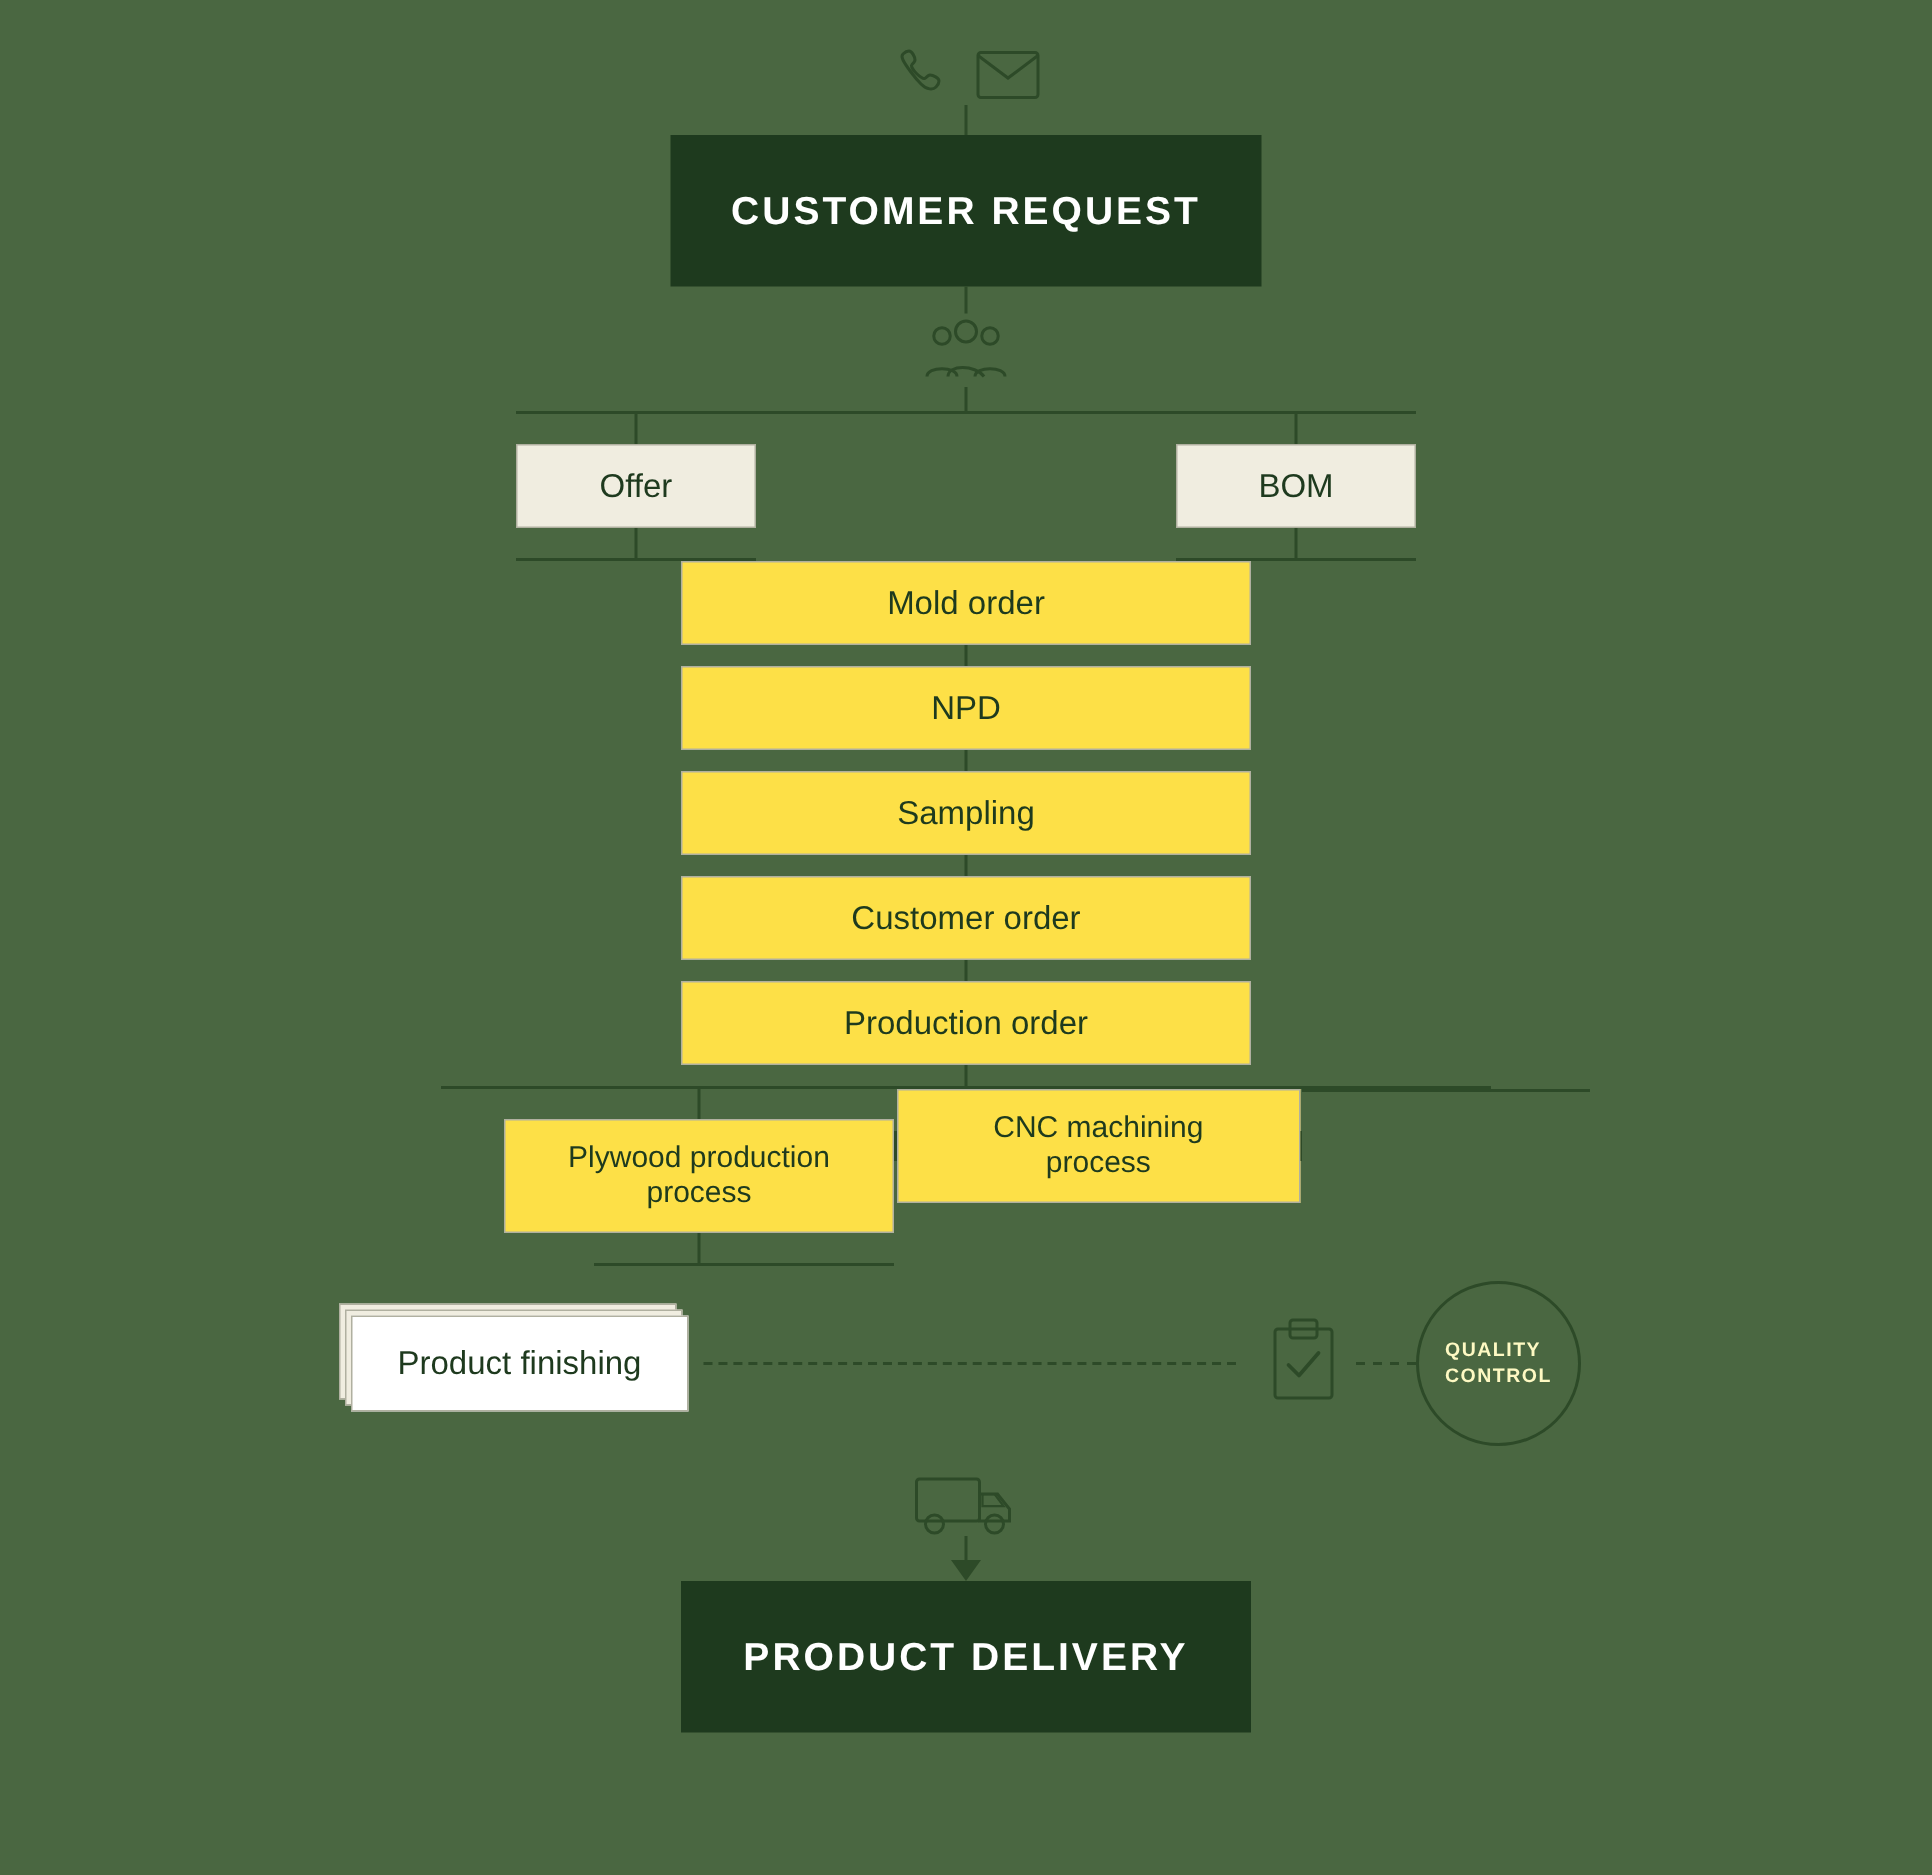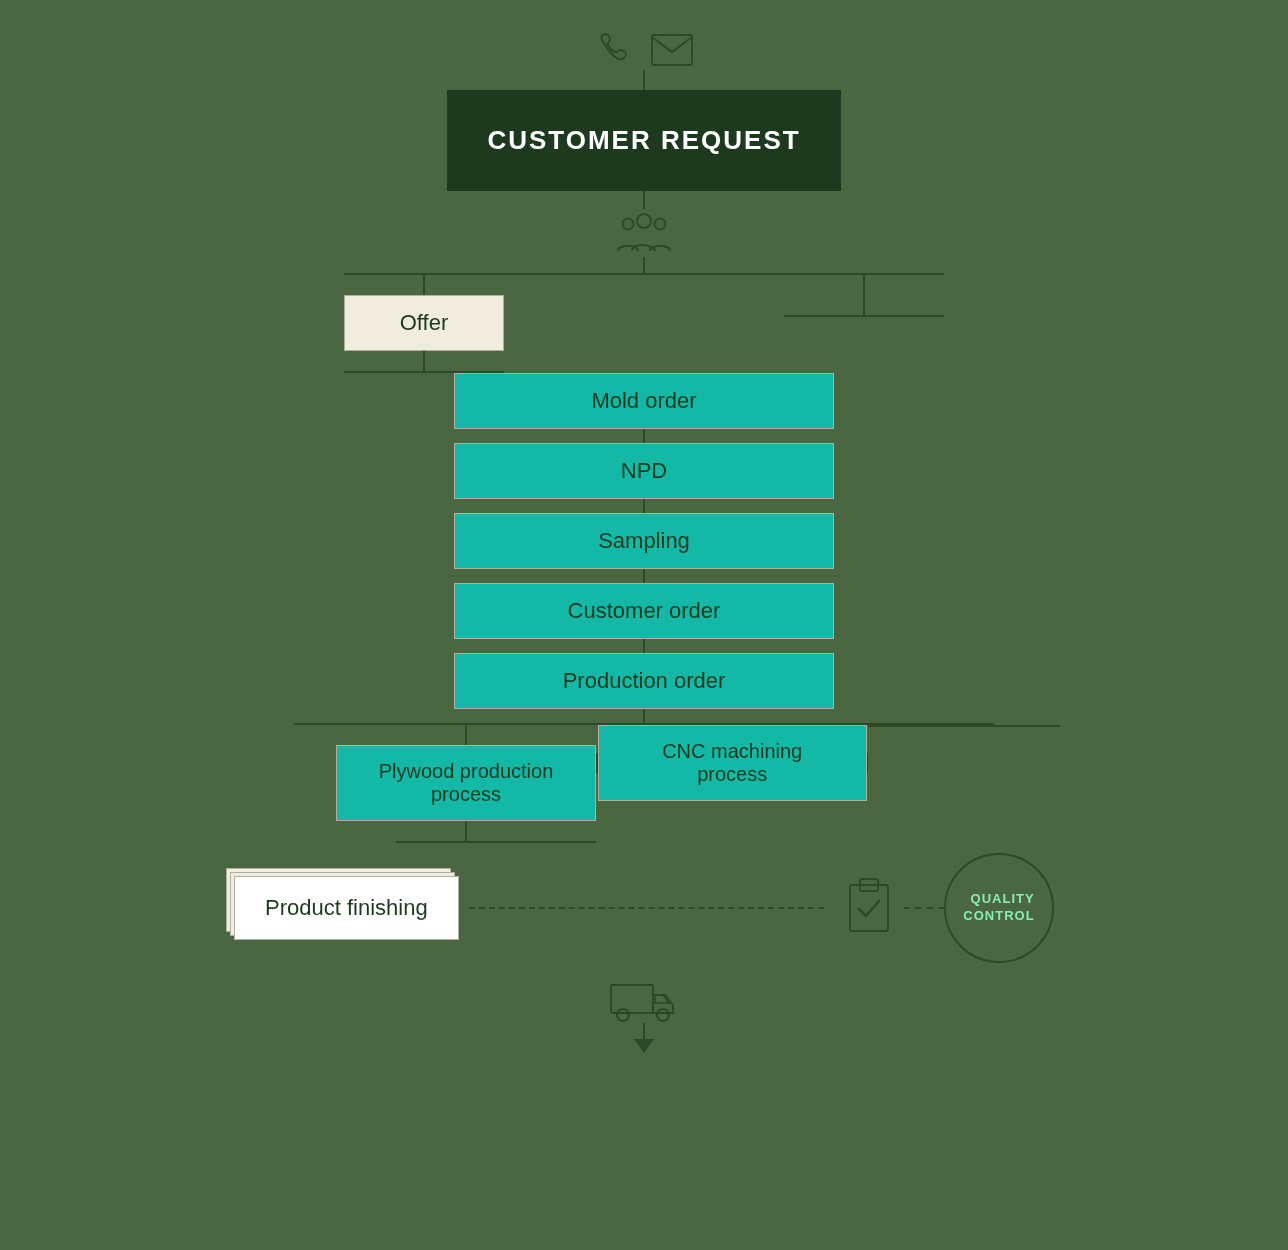--- a/index.html
+++ b/index.html
@@ -36,21 +36,21 @@
       font-size: 26px;
       font-weight: bold;
       letter-spacing: 2px;
       padding: 35px 40px;
       text-align: center;
       min-width: 380px;
     }
 
     
     .box-light {
-      background-color: #14b8a6;
+      background-color: #fde047;
       color: #1e3a1e;
       font-size: 22px;
       padding: 14px 30px;
       text-align: center;
       border: 1.5px solid #b0b0a0;
       min-width: 380px;
     }
 
     
     .box-cream {
@@ -71,25 +71,25 @@
       align-items: center;
       margin-bottom: 0px;
     }
 
     
     .quality-circle {
       width: 110px;
       height: 110px;
       border-radius: 50%;
       border: 2px solid #2d4a28;
-      color: #86efac;
+      color: #fef9c3;
       display: flex;
       align-items: center;
       justify-content: center;
-      text-align: right;
+      text-align: left;
       font-size: 13px;
       font-weight: bold;
       letter-spacing: 1px;
       line-height: 1.3;
     }
 
     
     .stacked-box {
       position: relative;
       display: inline-block;
@@ -194,20 +194,21 @@
 
       <div style="display:flex; flex-direction:column; align-items:center;">
         <div class="v-line" style="height:20px"></div>
         <div class="box-cream">Offer</div>
         <div class="v-line" style="height:20px"></div>
         <div style="height:2px; width:160px; background:#2d4a28; align-self:flex-end;"></div>
       </div>
 
       <div style="display:flex; flex-direction:column; align-items:center;">
         <div class="v-line" style="height:20px"></div>
+        <div class="box-cream">BOM</div>
         <div class="v-line" style="height:20px"></div>
         <div style="height:2px; width:160px; background:#2d4a28; align-self:flex-start;"></div>
       </div>
     </div>
   </div>
 
   <div style="display:flex; flex-direction:column; align-items:center;">
 
     <div class="v-line" style="height:0px"></div>
 
@@ -298,17 +299,18 @@
         <circle cx="54" cy="42" r="6" stroke="#2d4a28" stroke-width="2" fill="none"></circle>
 
         <path d="M46 22H54L60 30H46V22Z" stroke="#2d4a28" stroke-width="1.5" fill="none"></path>
       </svg>
 
       <div class="arrow-down">
         <div class="arrow-shaft" style="height:16px;"></div>
         <div class="arrow-head"></div>
       </div>
 
+      <div class="box-dark" style="margin-top:0;">PRODUCT DELIVERY</div>
     </div>
 
   </div>
 
 </div>
 
 </body></html>

